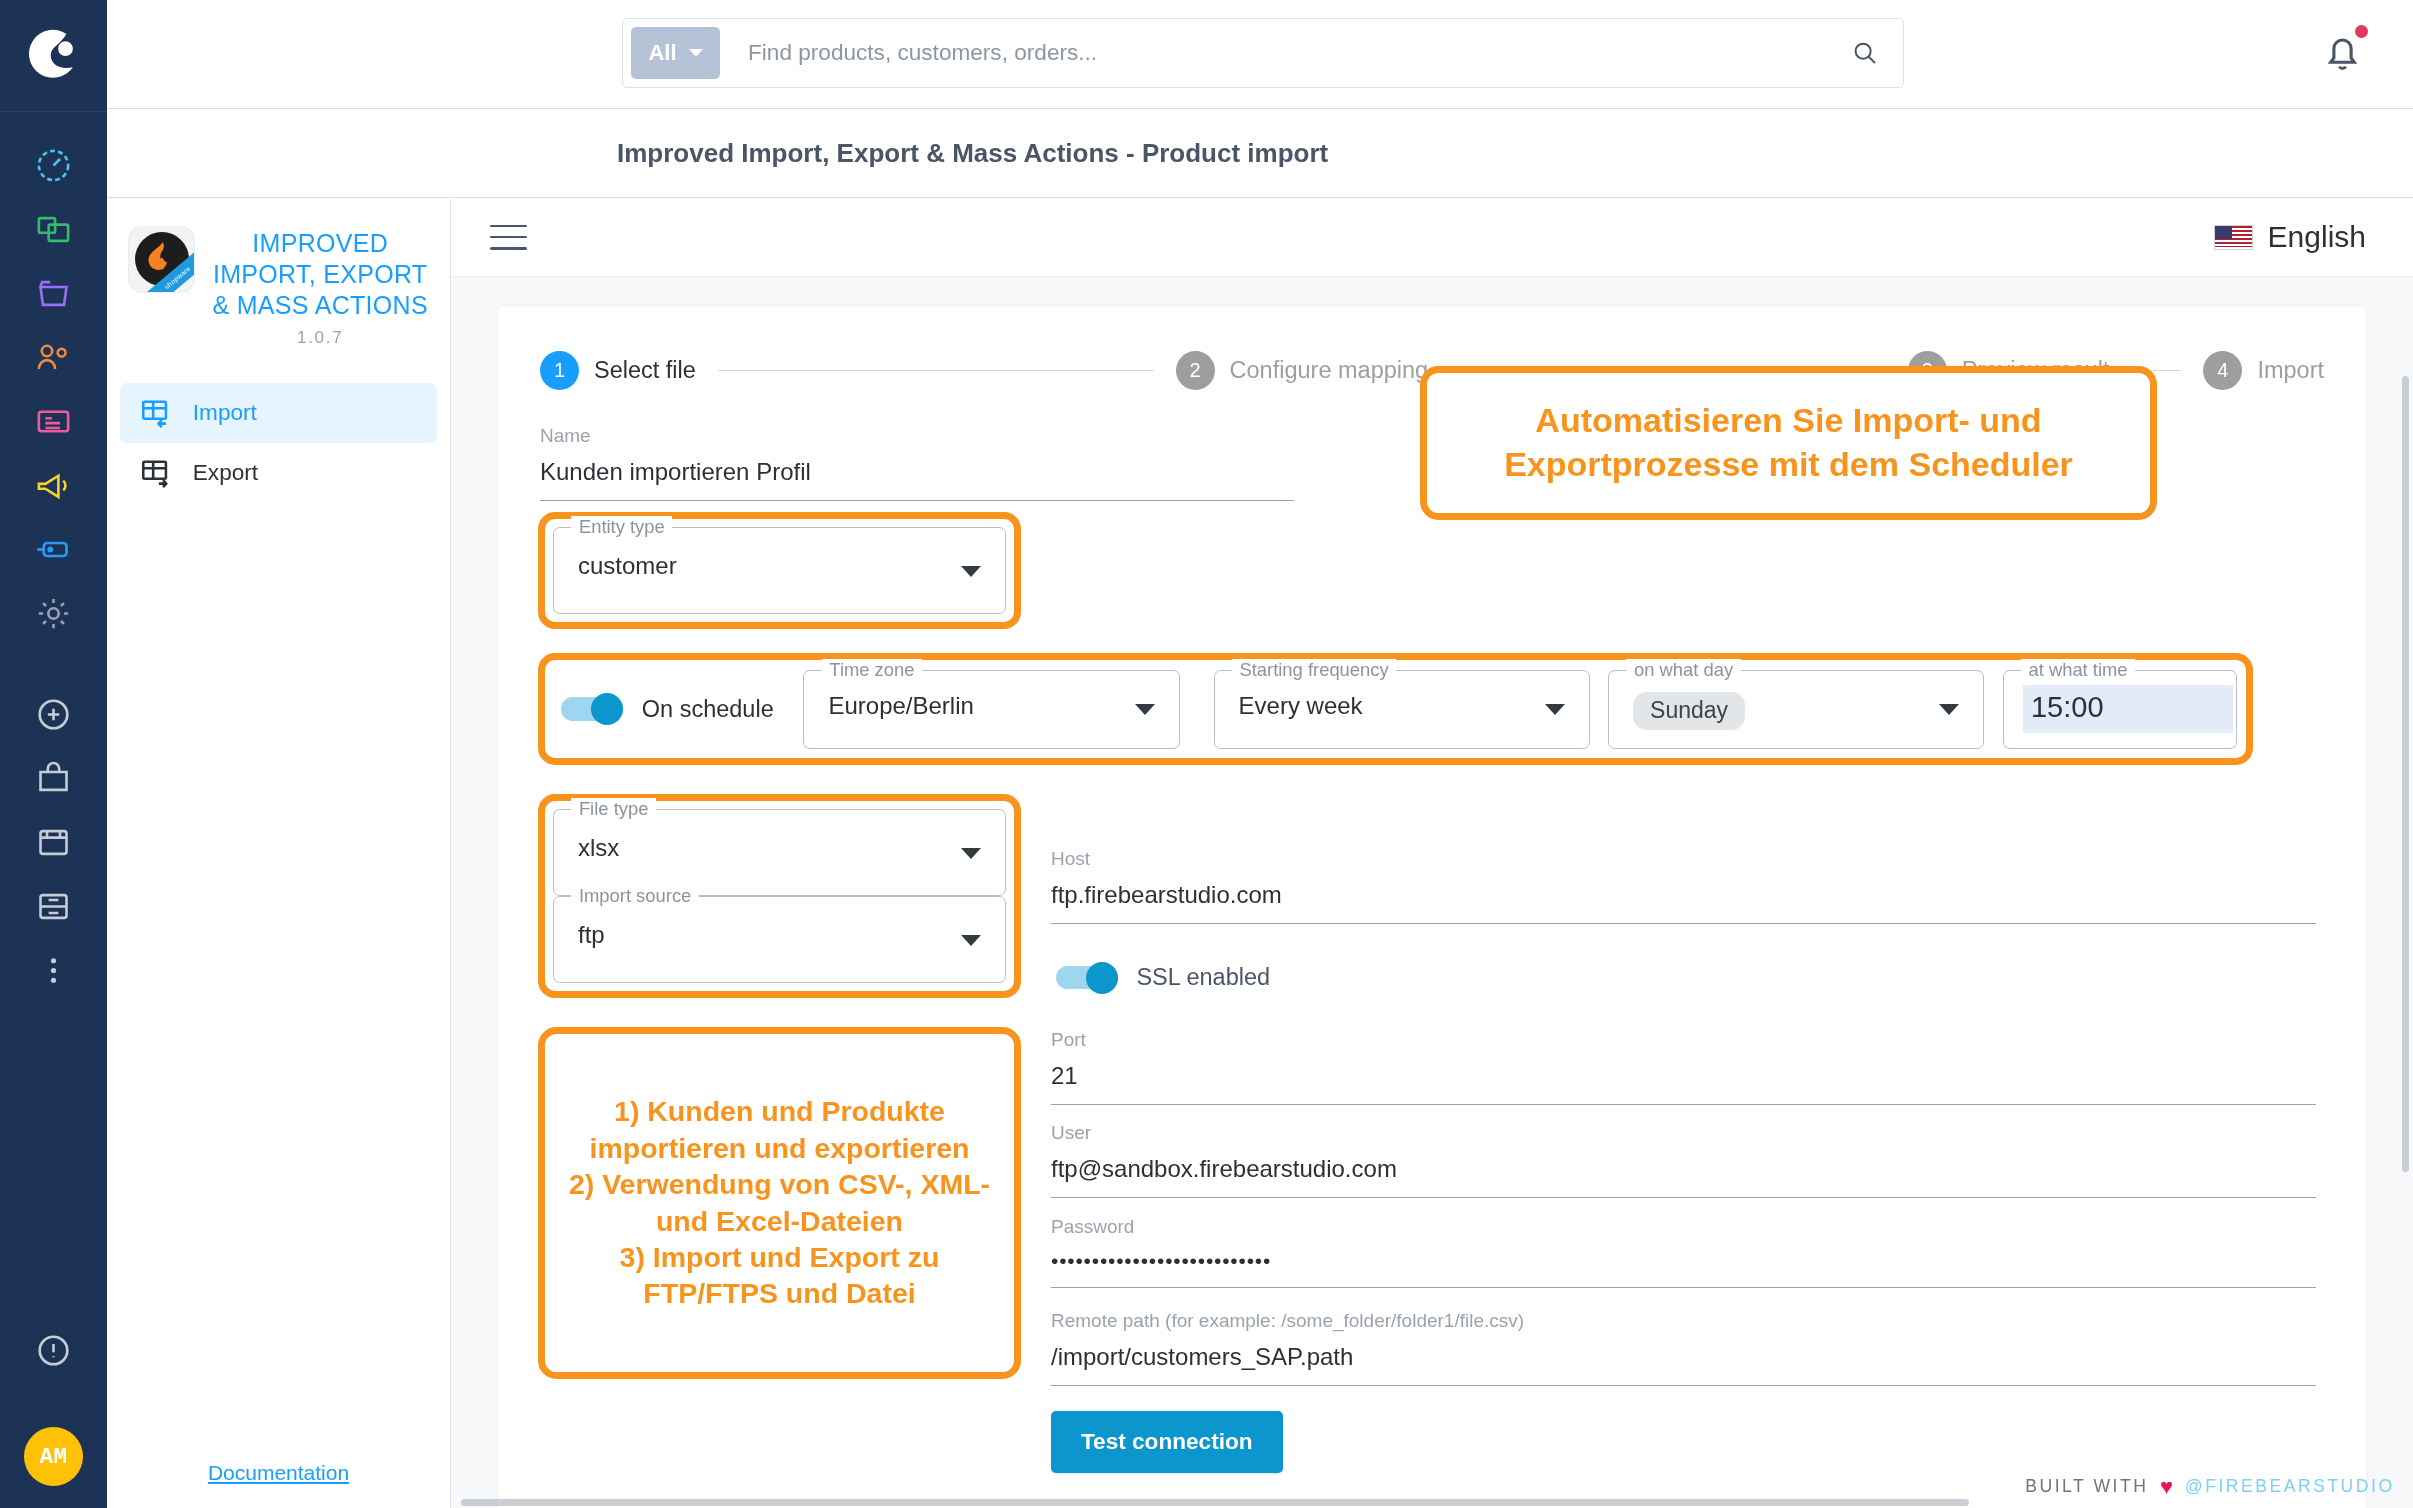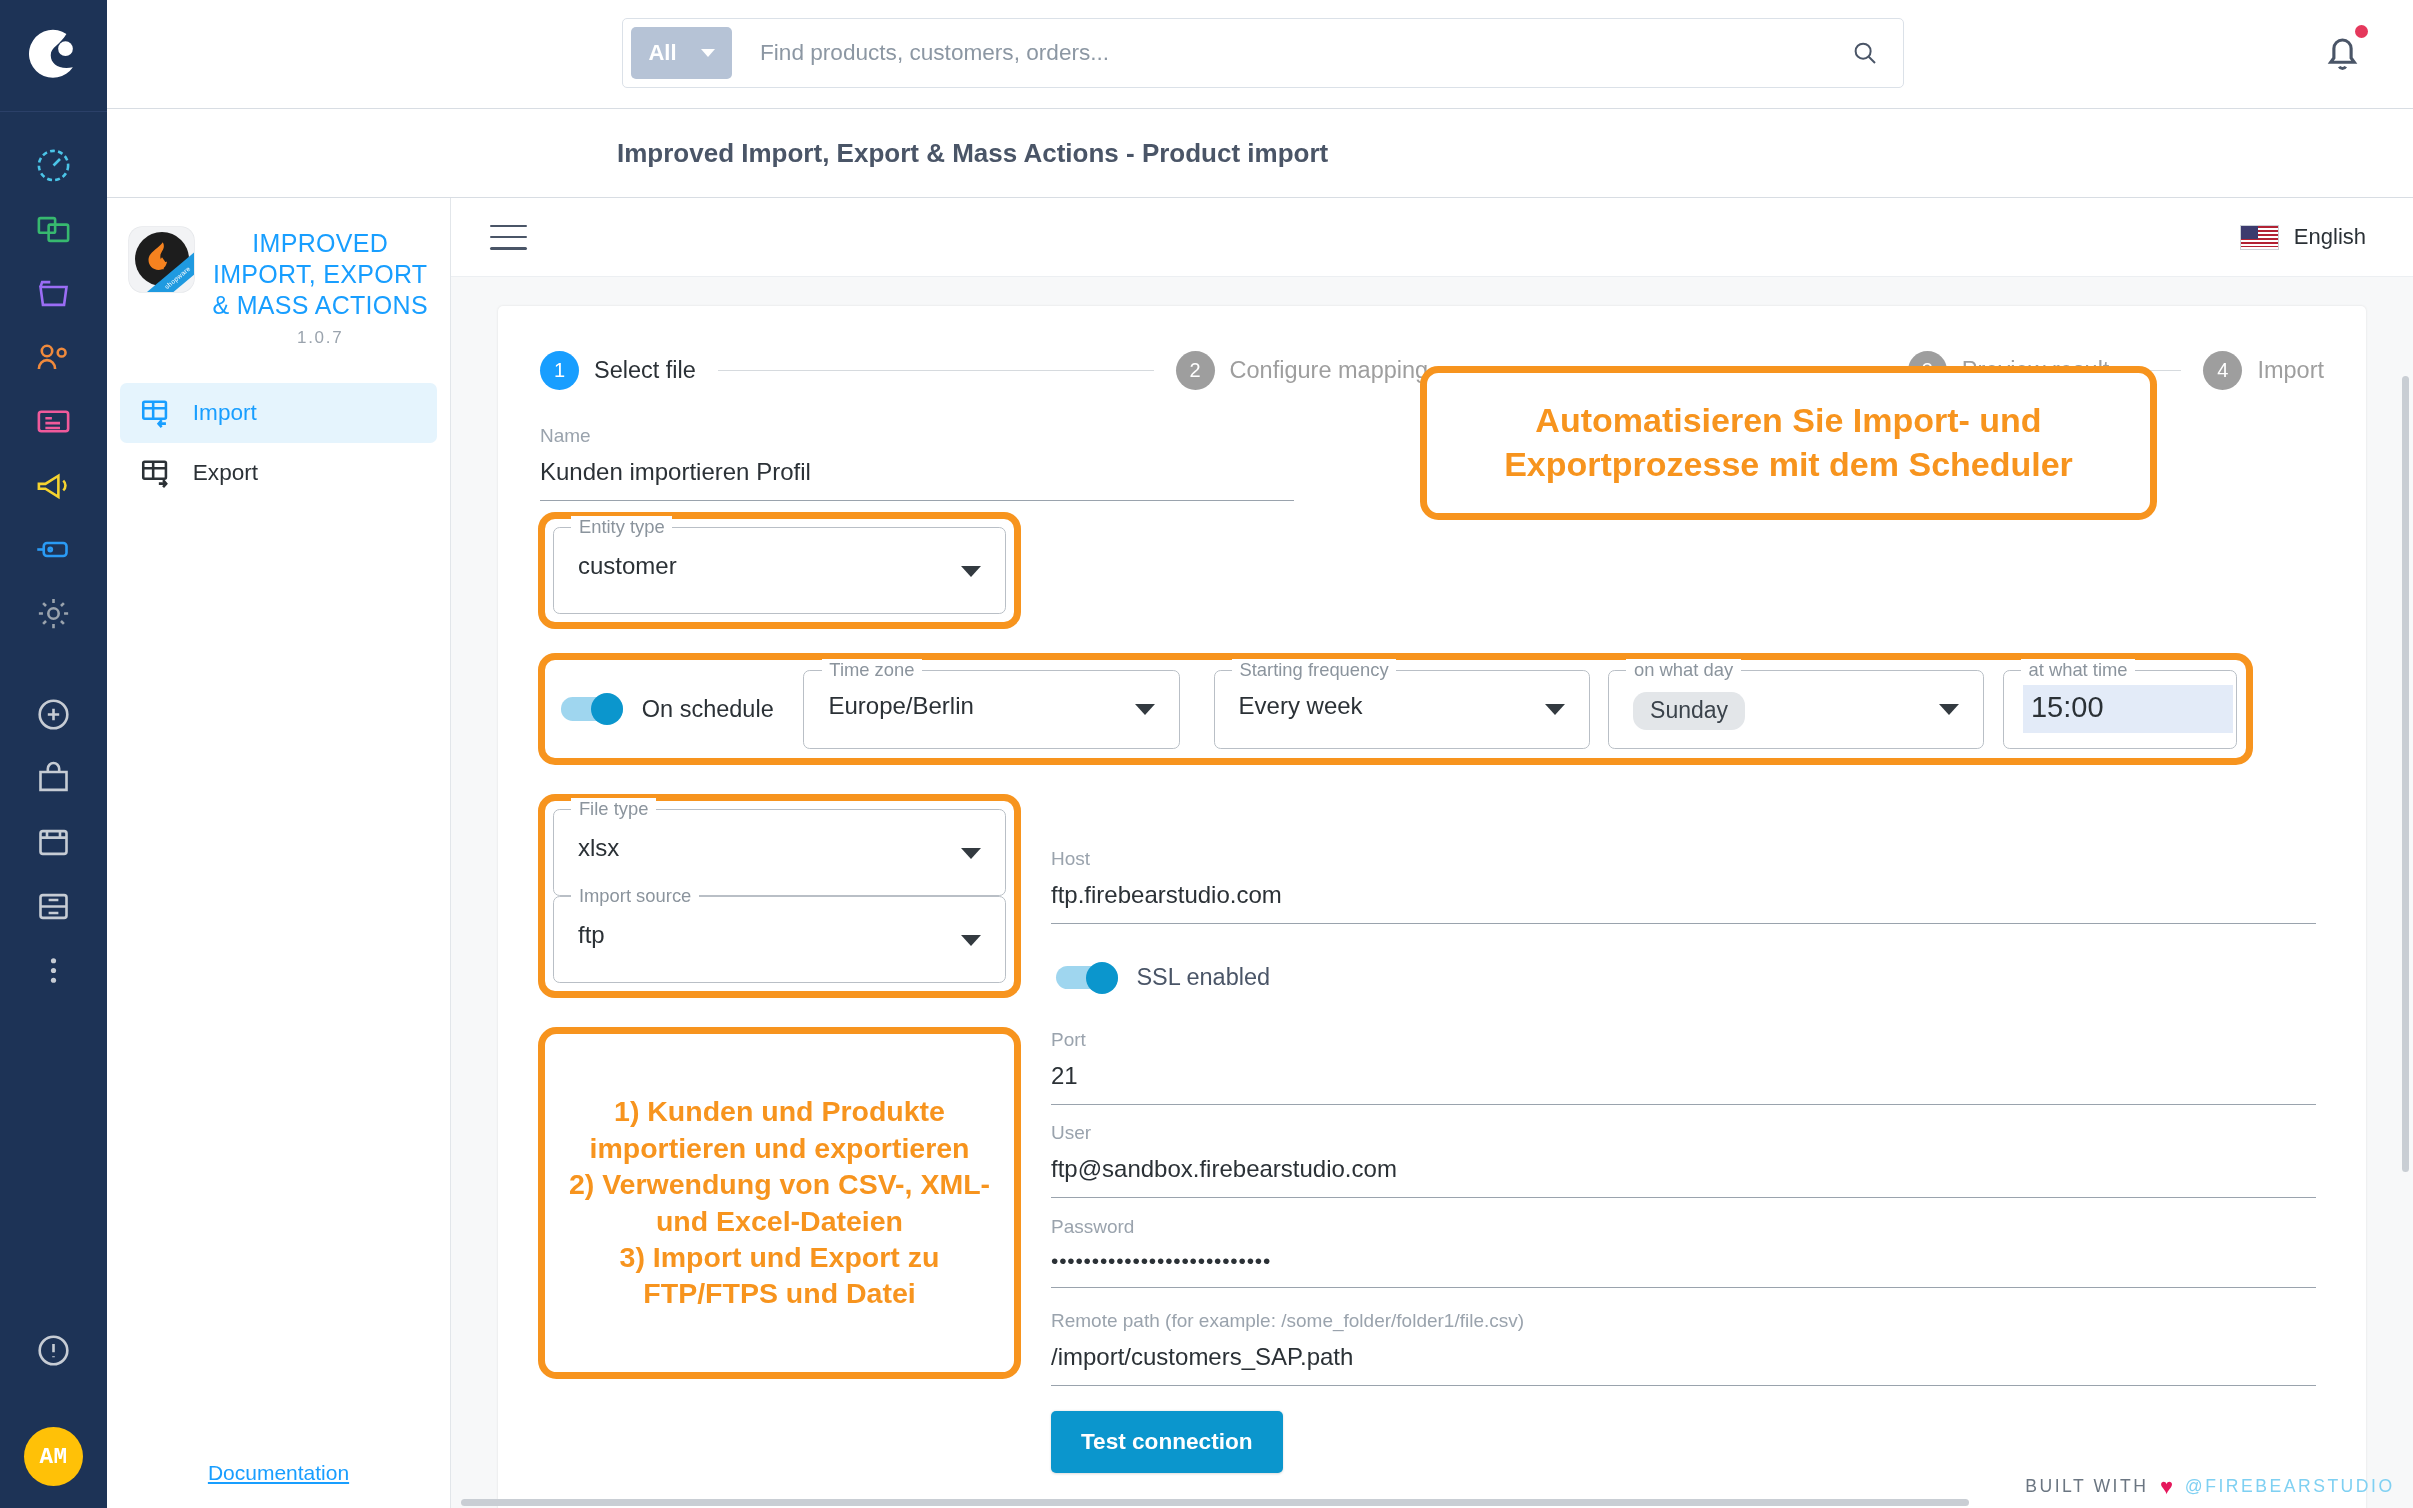--- a/index.html
+++ b/index.html
@@ -48,21 +48,21 @@
     height: 109px; background: #fff; display: flex; align-items: center;
     border-bottom: 0.8px solid #d8dde3; position: relative; flex: 0 0 109px;
   }
   .searchwrap {
     position: absolute; left: 515px; top: 18.4px; width: 1282px; height: 70px;
     border: 0.8px solid #dbe1e8; border-radius: 5px; background: #fff;
     display: flex; align-items: center; padding: 0 6.7px 0 8.4px;
   }
   .search-scope {
     background: #b6c3d6; color: #fff; border-radius: 5px; height: 52px;
-    display: flex; align-items: center; gap: 24px; padding: 0 17px;
+    display: flex; align-items: center; gap: 12px; padding: 0 17px;
     font-size: 22px; font-weight: 600; flex: 0 0 auto;
   }
   .caret-sm { width: 0; height: 0; border-left: 7.5px solid transparent; border-right: 7.5px solid transparent; border-top: 8.4px solid #fff; }
   .search-input {
     flex: 1 1 auto; border: 0; outline: 0; font-size: 22.6px; color: #6b7682;
     font-family: "Liberation Sans", sans-serif; padding-left: 28.5px; background: transparent;
   }
   .search-input::placeholder { color: #8c97a3; }
   .search-btn { width: 62px; display: flex; align-items: center; justify-content: center; }
   .bell { position: absolute; right: 47px; top: 28.5px; width: 47px; height: 47px; }
@@ -118,21 +118,21 @@
   }
 
   
   .main { flex: 1 1 auto; display: flex; flex-direction: column; min-width: 0; background: #f7f8f9; position: relative; }
   .mainhead {
     height: 79px; flex: 0 0 79px; background: #fff; display: flex; align-items: center;
     justify-content: space-between; padding: 0 47px 0 39px; border-bottom: 0.8px solid #eceff2;
   }
   .burger { width: 37px; height: 25px; display: flex; flex-direction: column; justify-content: space-between; }
   .burger i { display: block; height: 2.5px; background: #4a5567; border-radius: 1.7px; }
-  .lang { display: flex; align-items: center; gap: 15px; font-size: 22px; color: #2b3136; }
+  .lang { display: flex; align-items: center; gap: 15px; font-size: 30px; color: #2b3136; }
   .flag { width: 39px; height: 25px; position: relative; overflow: hidden; border: 0.8px solid #ccd2d8; }
   .flag .stripes { position: absolute; inset: 0;
     background: repeating-linear-gradient(to bottom, #b22234 0, #b22234 1.9px, #fff 1.9px, #fff 3.9px); }
   .flag .canton { position: absolute; left: 0; top: 0; width: 17px; height: 13.4px; background: #3c3b6e; }
 
   .scrollarea { flex: 1 1 auto; position: relative; overflow: hidden; background: #f7f8f9; padding: 28.5px 0 0 0; }
   .card {
     margin: 0 47px; background: #fff; border-radius: 5px;
     box-shadow: 0 0.8px 2.5px rgba(0,0,0,.10); min-height: 1224px; position: relative;
   }

